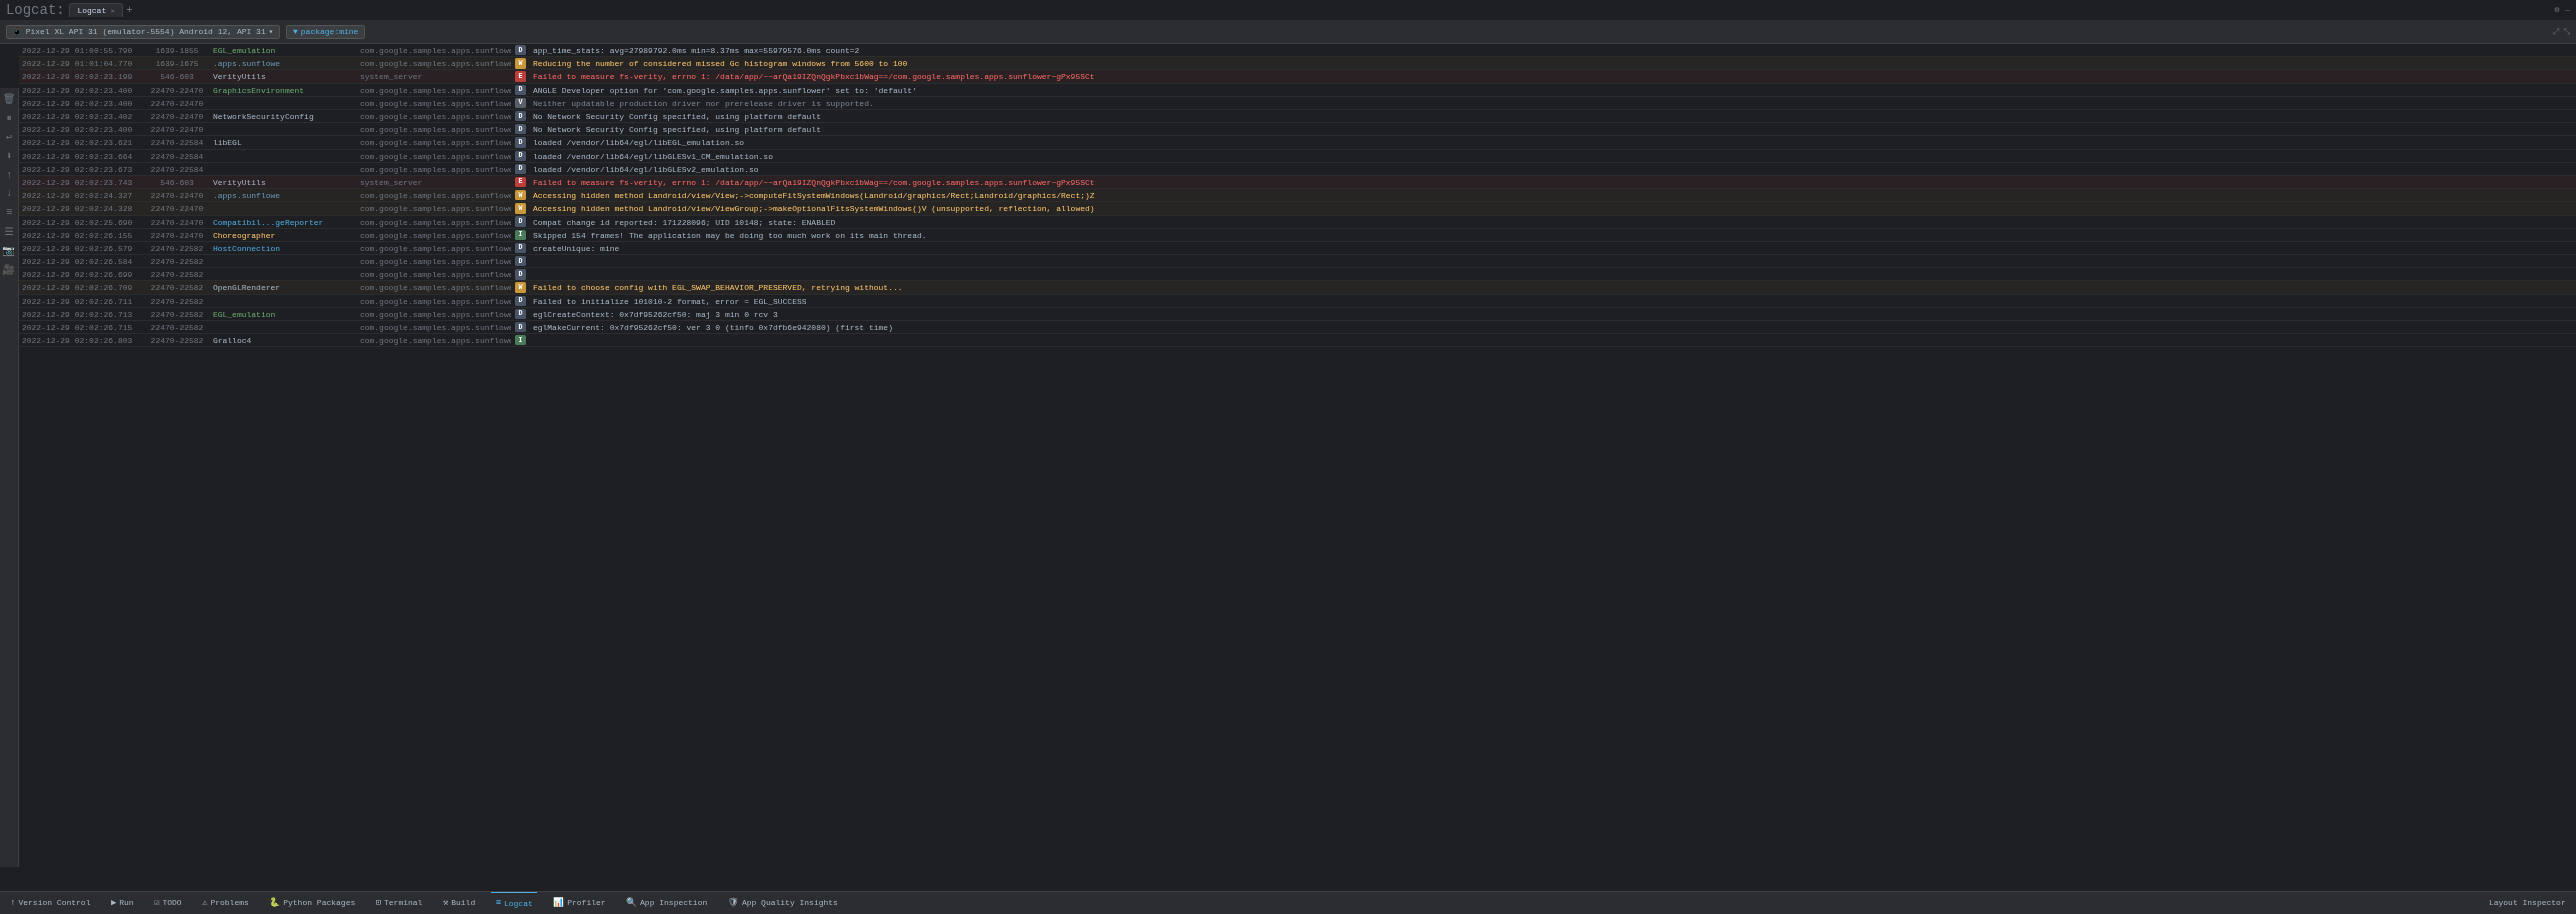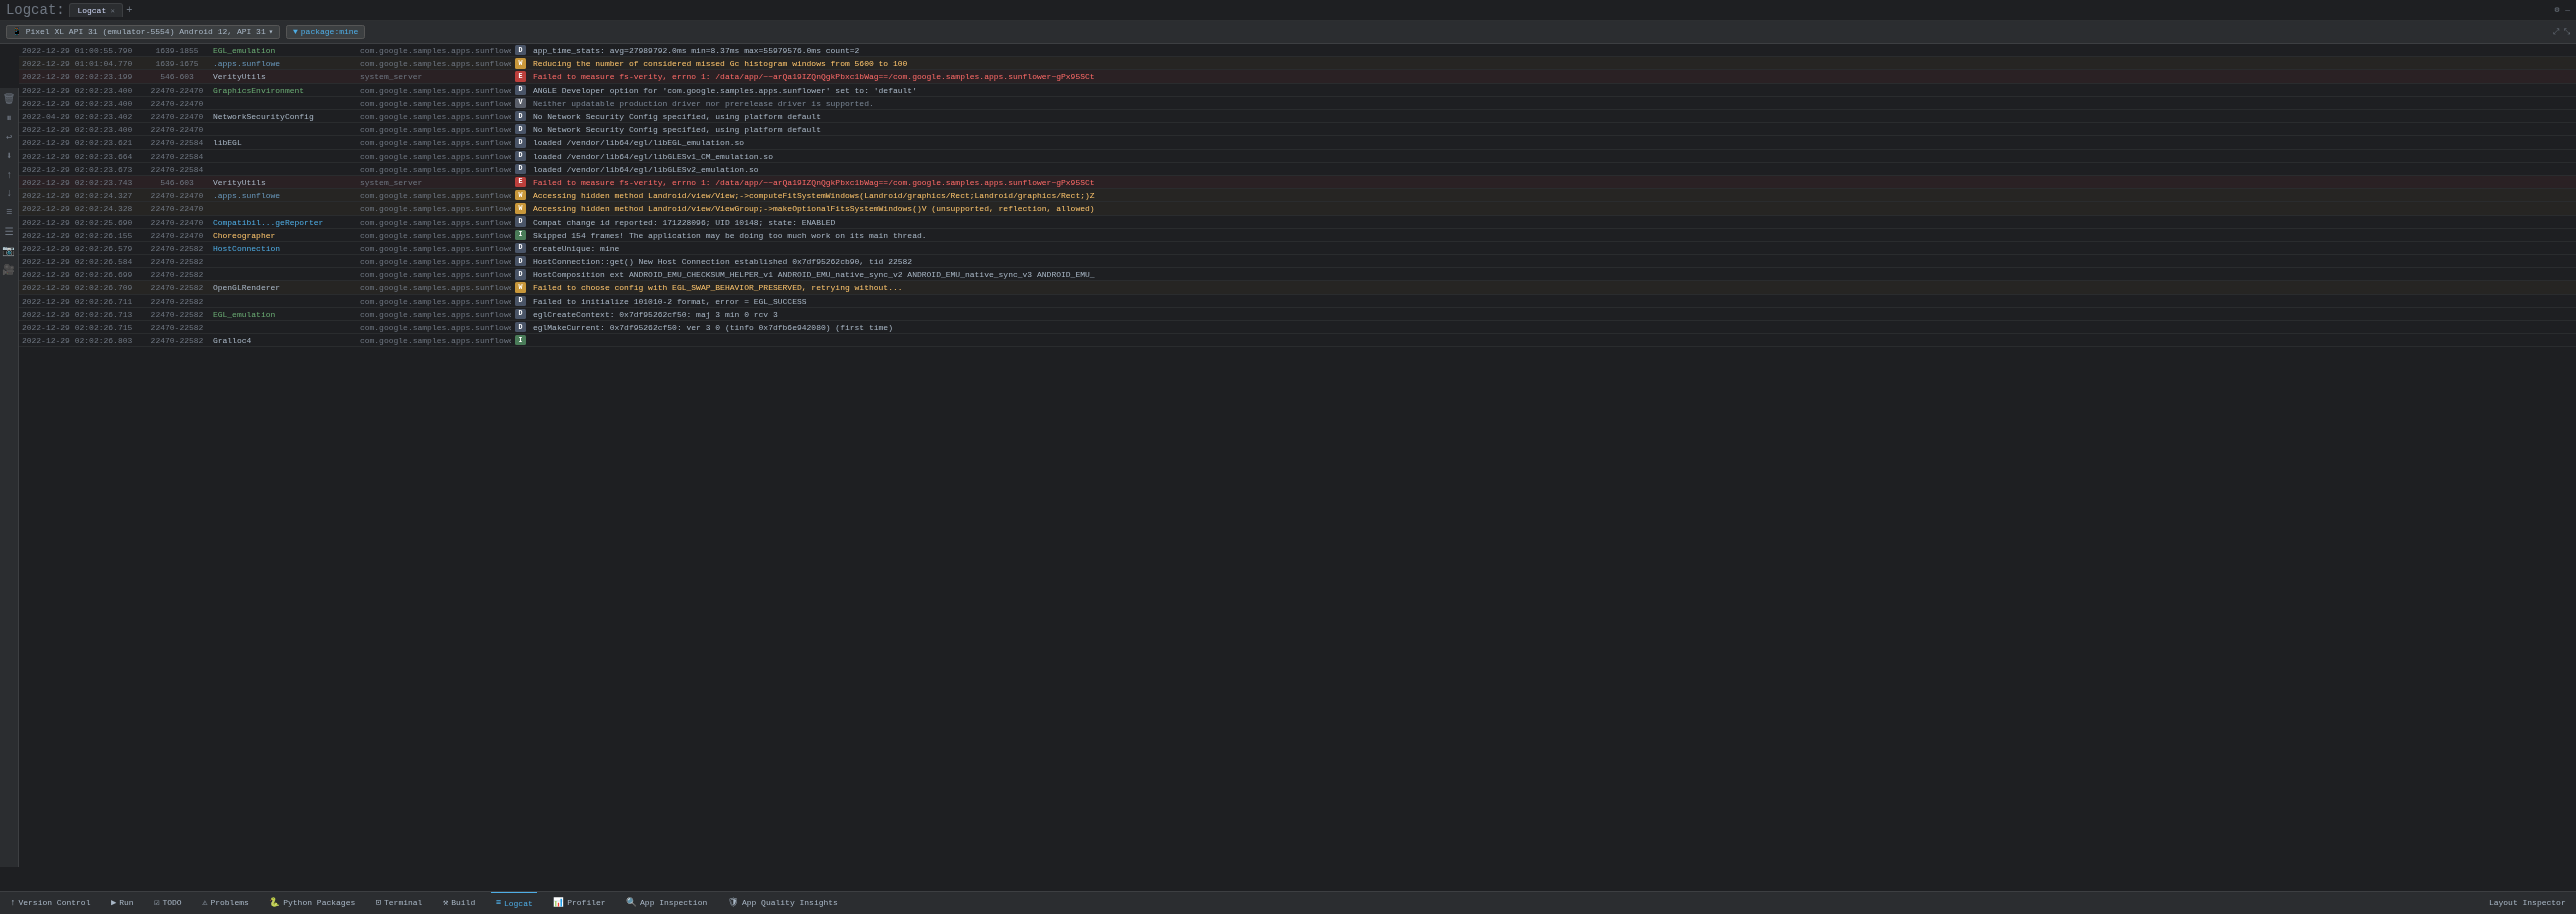--- a/index.html
+++ b/index.html
@@ -292,21 +292,21 @@
           <span class="col-timestamp">2022-12-29 02:02:23.400</span>
           <span class="col-pid">22470-22470</span>
           <span class="col-tag tag-default"></span>
           <span class="col-package">com.google.samples.apps.sunflower</span>
           <span class="col-level">
             <span class="level-badge lvl-v">V</span>
           </span>
           <span class="col-message msg-verbose">Neither updatable production driver nor prerelease driver is supported.</span>
         </div>
         <div class="log-row">
-          <span class="col-timestamp">2022-04-29 02:02:23.402</span>
+          <span class="col-timestamp">2022-12-29 02:02:23.402</span>
           <span class="col-pid">22470-22470</span>
           <span class="col-tag tag-default">NetworkSecurityConfig</span>
           <span class="col-package">com.google.samples.apps.sunflower</span>
           <span class="col-level">
             <span class="level-badge lvl-d">D</span>
           </span>
           <span class="col-message msg-info">No Network Security Config specified, using platform default</span>
         </div>
         <div class="log-row">
           <span class="col-timestamp">2022-12-29 02:02:23.400</span>
@@ -409,31 +409,29 @@
           <span class="col-message msg-info">createUnique: mine</span>
         </div>
         <div class="log-row">
           <span class="col-timestamp">2022-12-29 02:02:26.584</span>
           <span class="col-pid">22470-22582</span>
           <span class="col-tag tag-default"></span>
           <span class="col-package">com.google.samples.apps.sunflower</span>
           <span class="col-level">
             <span class="level-badge lvl-d">D</span>
           </span>
-          <span class="col-message msg-info">HostConnection::get() New Host Connection established 0x7df95262cb90, tid 22582</span>
         </div>
         <div class="log-row">
           <span class="col-timestamp">2022-12-29 02:02:26.699</span>
           <span class="col-pid">22470-22582</span>
           <span class="col-tag tag-default"></span>
           <span class="col-package">com.google.samples.apps.sunflower</span>
           <span class="col-level">
             <span class="level-badge lvl-d">D</span>
           </span>
-          <span class="col-message msg-info">HostComposition ext ANDROID_EMU_CHECKSUM_HELPER_v1 ANDROID_EMU_native_sync_v2 ANDROID_EMU_native_sync_v3 ANDROID_EMU_</span>
         </div>
         <div class="log-row level-w">
           <span class="col-timestamp">2022-12-29 02:02:26.709</span>
           <span class="col-pid">22470-22582</span>
           <span class="col-tag tag-default">OpenGLRenderer</span>
           <span class="col-package">com.google.samples.apps.sunflower</span>
           <span class="col-level">
             <span class="level-badge lvl-w">W</span>
           </span>
           <span class="col-message msg-warn">Failed to choose config with EGL_SWAP_BEHAVIOR_PRESERVED, retrying without...</span>

